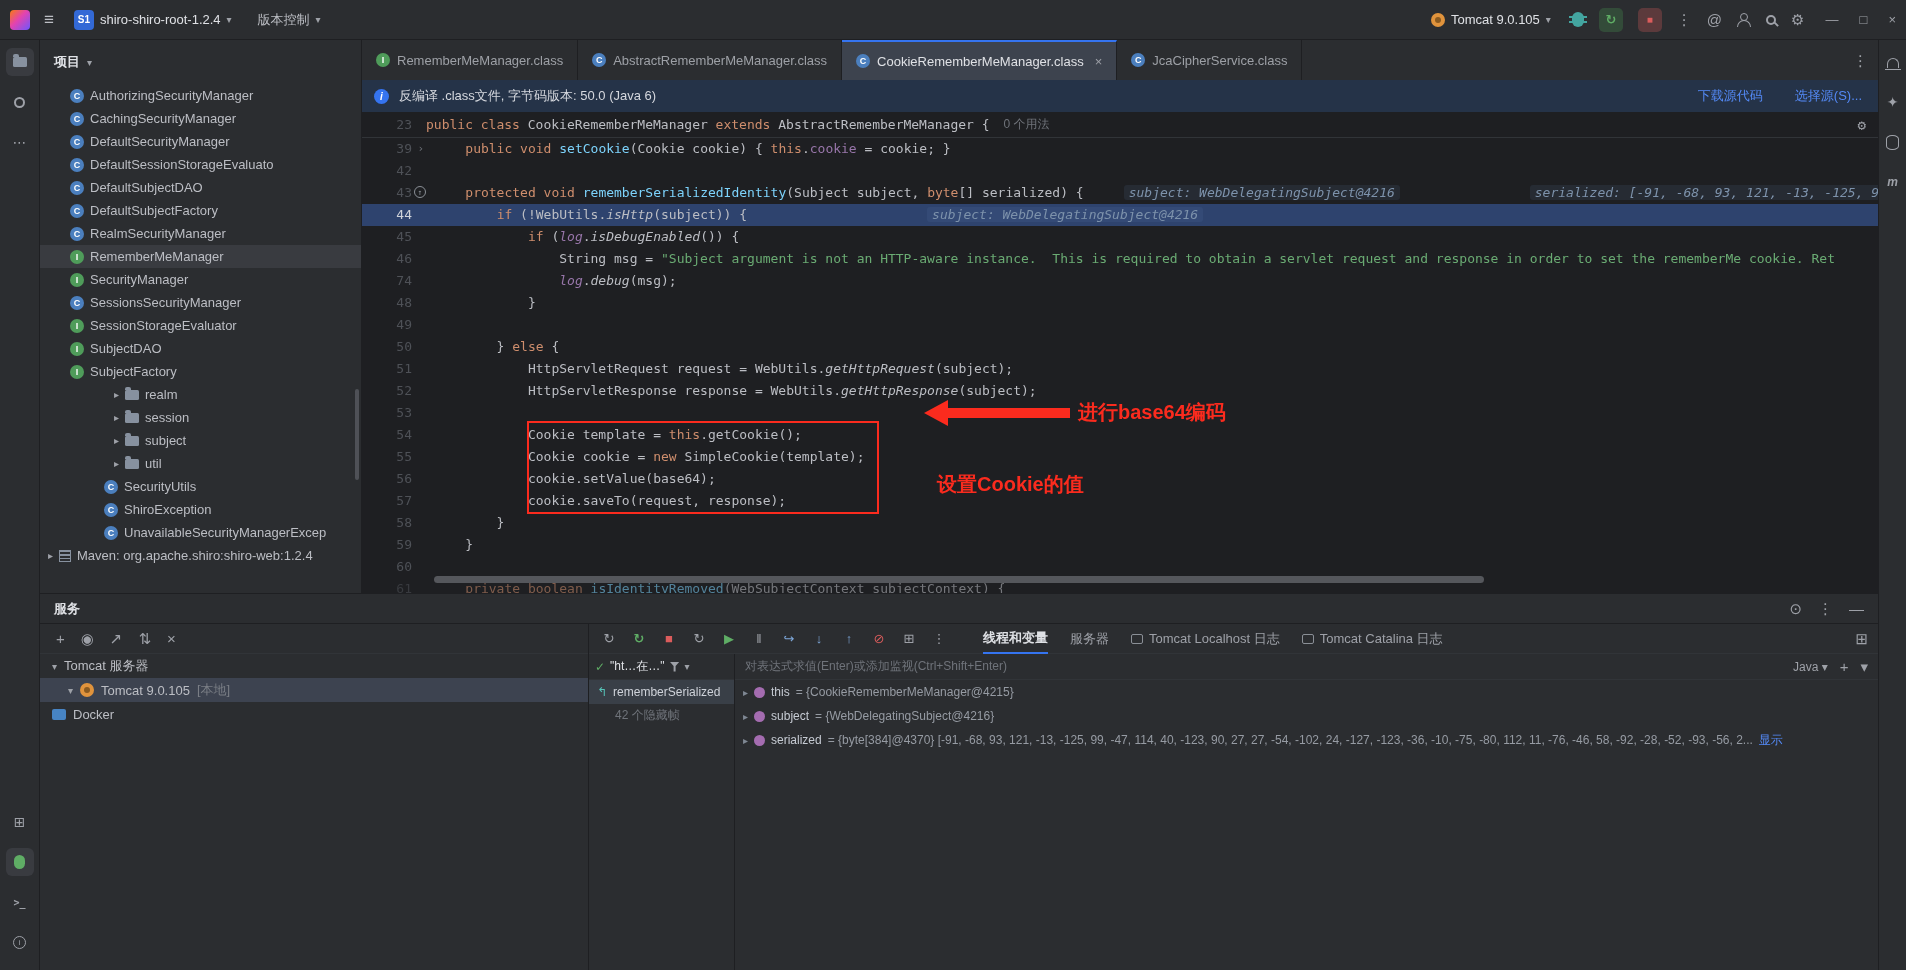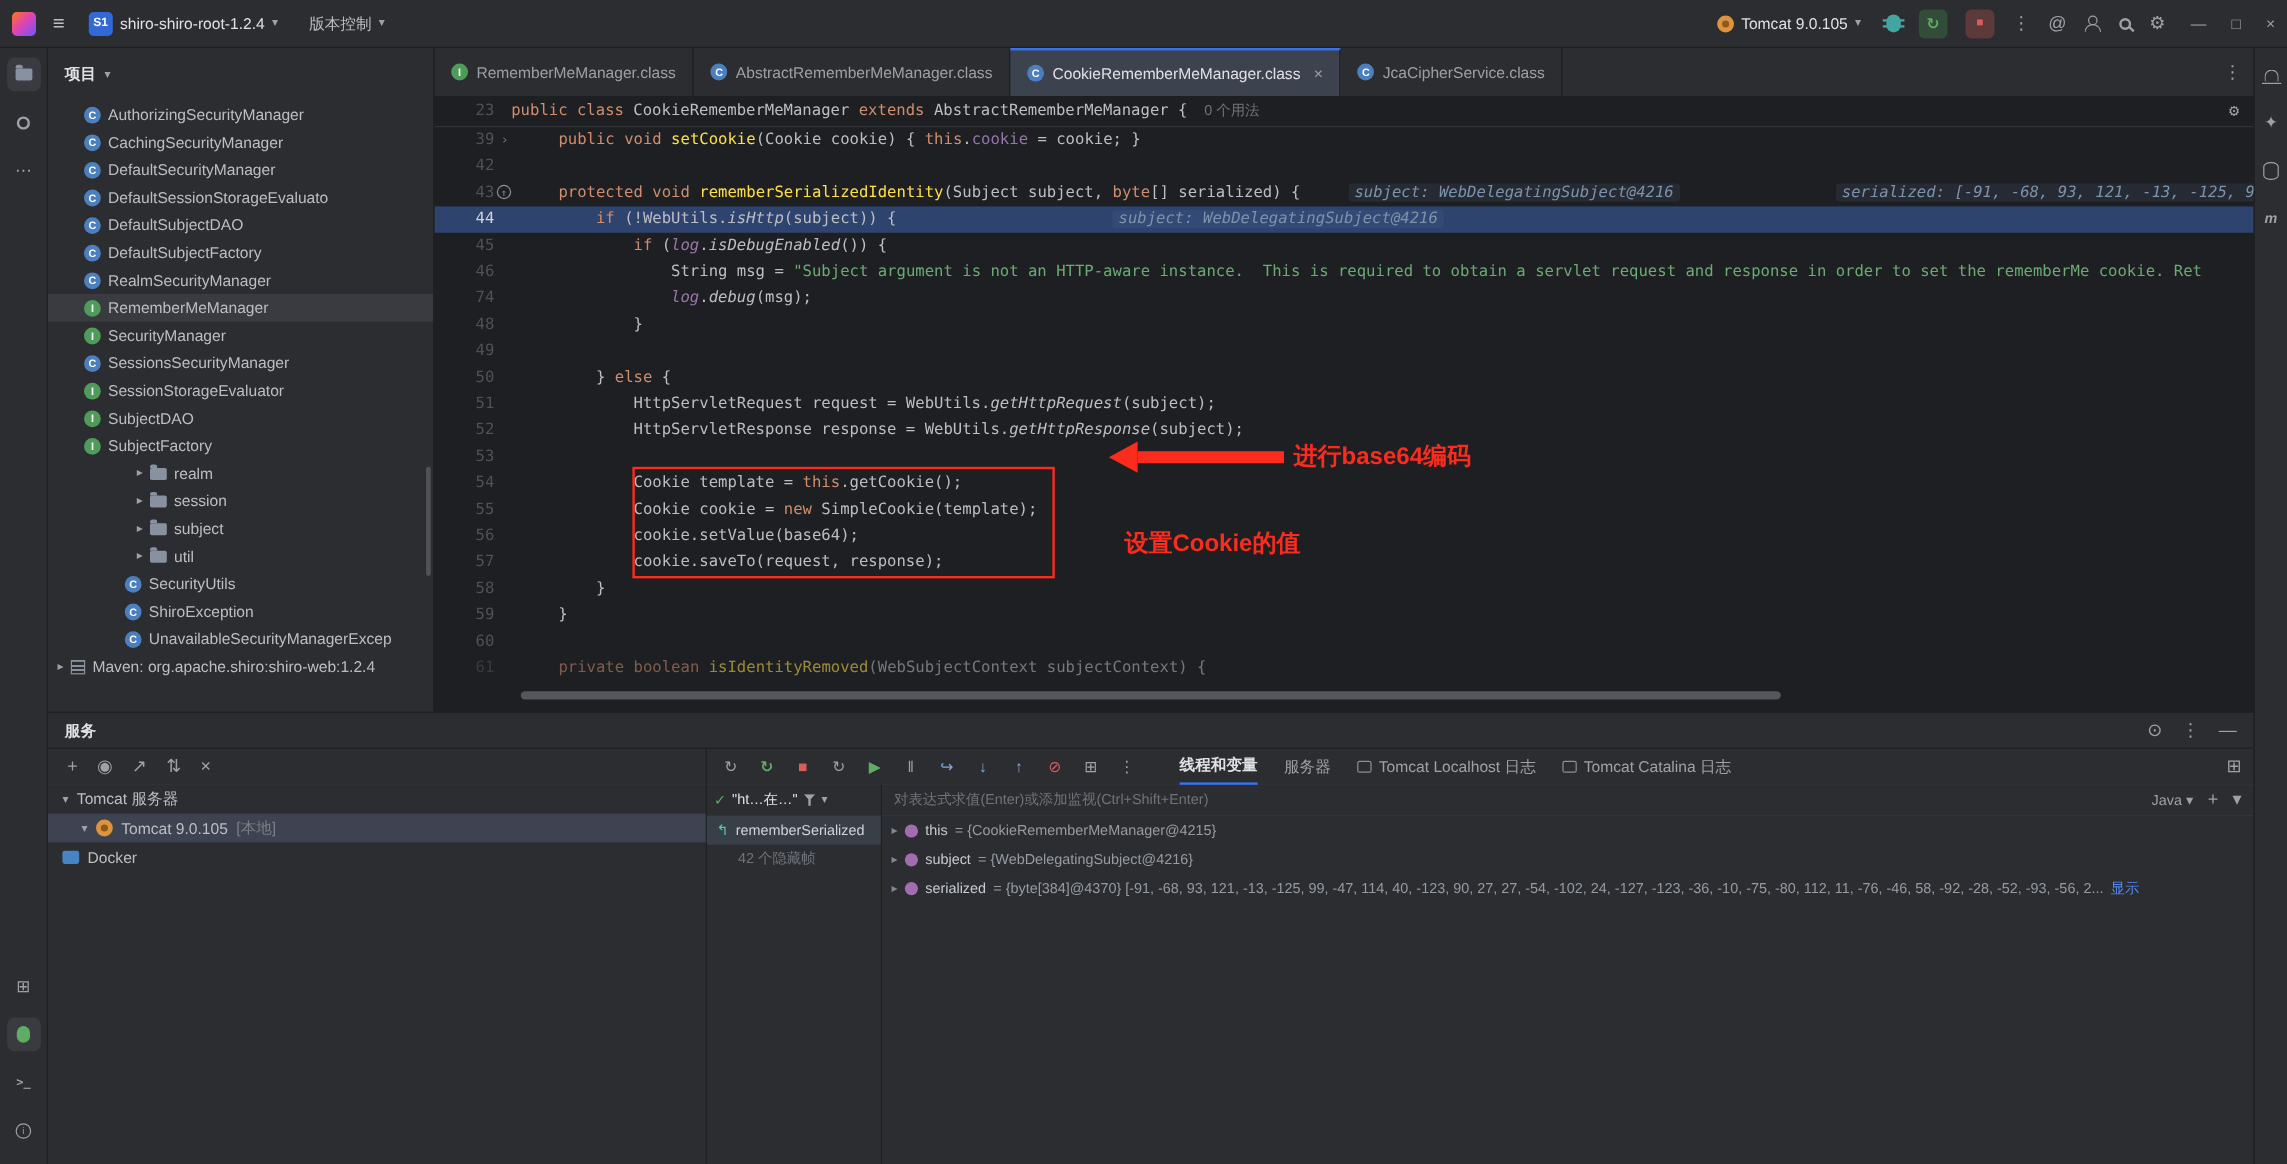--- a/index.html
+++ b/index.html
@@ -87,21 +87,21 @@
   .code-wrap { position:relative; flex:1 1 auto; overflow:hidden; font-family:"DejaVu Sans Mono",monospace; font-size:13px; }
   .cl { height:22px; line-height:22px; display:flex; white-space:pre; }
   .cl .gut { width:64px; flex:0 0 64px; text-align:right; padding-right:14px; color:#4e5157; position:relative; }
   .cl .fold { position:absolute; right:2px; color:#6f737a; font-size:11px; }
   .cl .gicon { position:absolute; right:0; top:4px; width:12px; height:12px; border:1px solid #8a8f96; border-radius:50%; color:#8a8f96; font-size:8px; line-height:11px; text-align:center; }
   .cl .ct { padding-left:8px; }
   .cl.cur { background:#2e436e; }
   .cl.cur .gut { color:#cfd3da; }
   .cl.partial { opacity:.55; }
   .tk-k { color:#cf8e6d; }
-  .tk-m { color:#fde047; }
+  .tk-m { color:#7dd3fc; }
   .tk-s { color:#6aab73; }
   .tk-d { color:#bcbec4; }
   .tk-f { color:#9876aa; }
   .tk-fi { color:#9876aa; font-style:italic; }
   .tk-st { color:#bcbec4; font-style:italic; }
   .hint { color:#7d92ab; font-style:italic; background:rgba(100,130,180,.12); border-radius:3px; padding:0 5px; margin-left:40px; }
   .hint + .hint { margin-left:130px; }
   .cl.cur .hint { margin-left:180px; }
 
   .ann-box { position:absolute; left:165px; top:283px; width:352px; height:93px; border:2px solid #fb2b1e; pointer-events:none; }
@@ -348,20 +348,27 @@
                 </div>
                 <div class="tab">
                   <span class="cicon ic-c">C</span>
                   <span>JcaCipherService.class</span>
                 </div>
               </div>
             <div class="spacer"></div>
             <span class="tbi">⋮</span>
           </div>
 
+          <div class="banner">
+            <span class="info-i"></span>
+            <span>反编译 .class文件, 字节码版本: 50.0 (Java 6)</span>
+            <span class="spacer"></span>
+            <a class="blink">下载源代码</a>
+            <a class="blink">选择源(S)...</a>
+          </div>
 
           <div class="sticky">
             <span class="gut">23</span>
             <span class="ct" id="sticky-code"><span class="tk-k">public </span><span class="tk-k">class </span><span class="tk-d">CookieRememberMeManager </span><span class="tk-k">extends </span><span class="tk-d">AbstractRememberMeManager {</span></span>
             <span class="usages">0 个用法</span>
             <span class="spacer"></span>
             <span class="gear2">⚙</span>
           </div>
 
           <div class="code-wrap">

